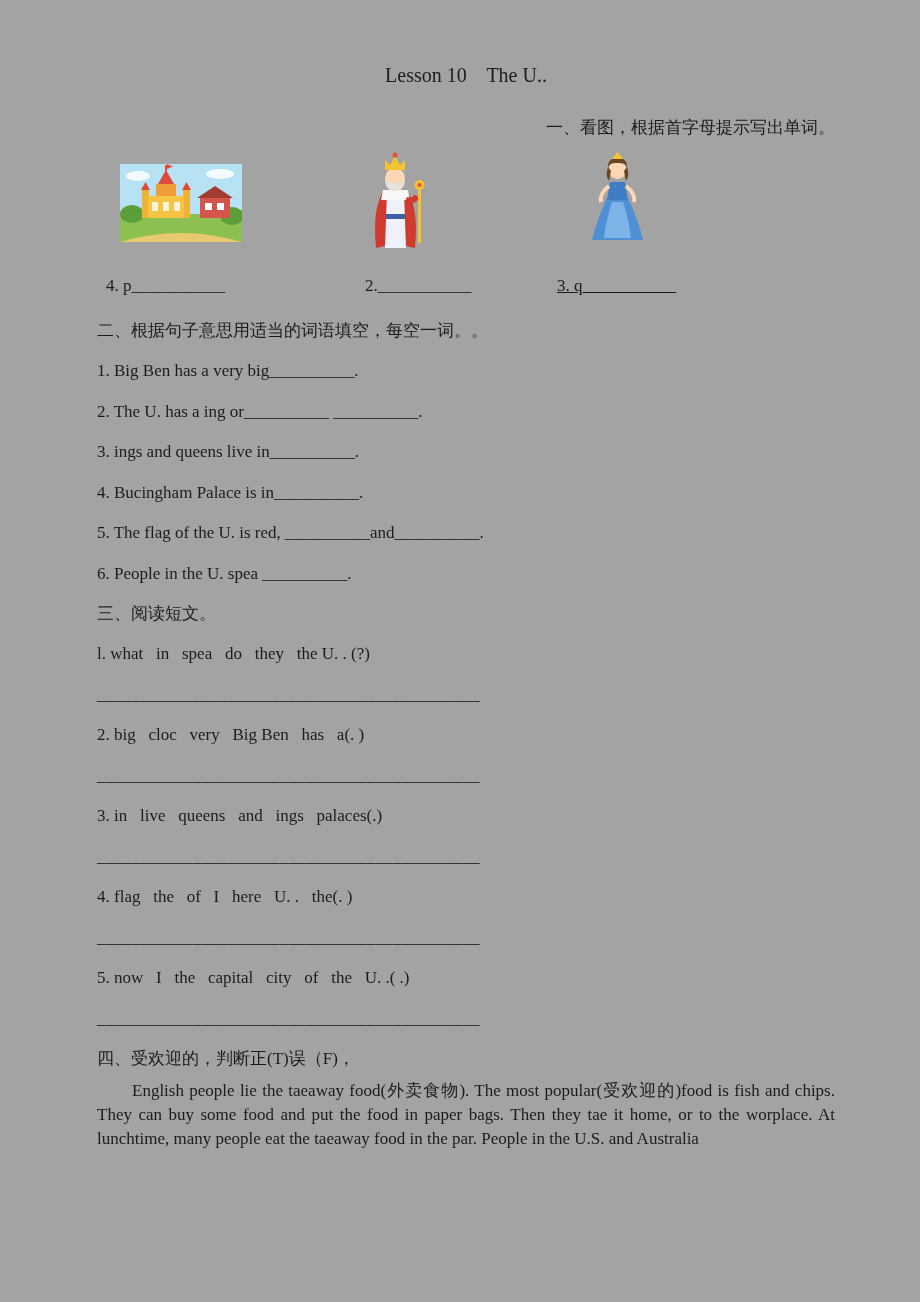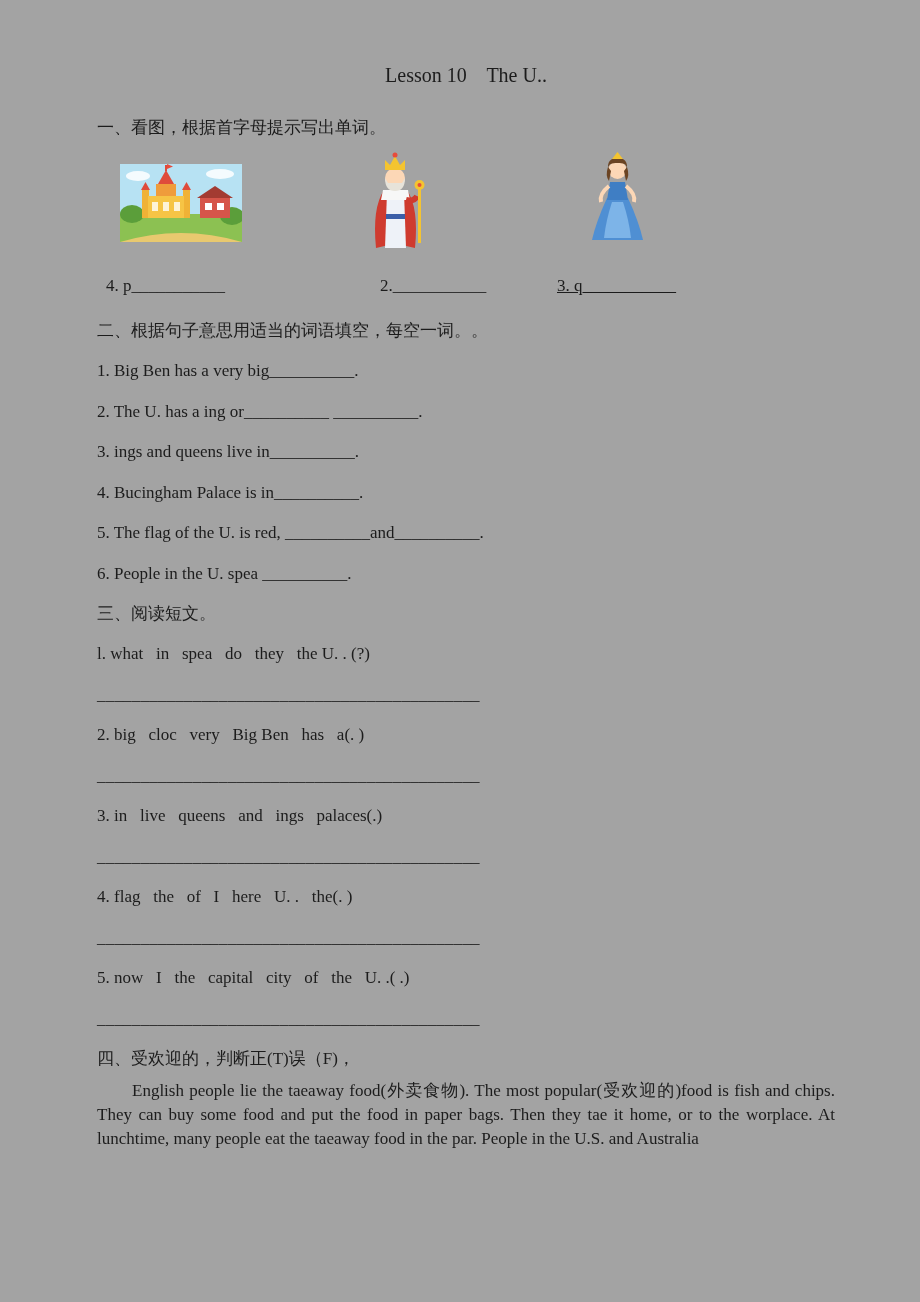--- a/index.html
+++ b/index.html
@@ -15,31 +15,31 @@
     color: #1c1c1c;
   }
   .content { padding: 60px 85px 0 97px; }
   .title {
     text-align: center;
     font-size: 20px;
     line-height: 30px;
     white-space: pre;
   }
   .heading { line-height: 40px; white-space: pre-wrap; }
-  .h1 { margin-top: 18px; }
+  .h1 { margin-top: 18px; text-align: right; }
   .h2 { margin-top: 5px; }
   .images-row { position: relative; height: 104px; }
   .img { position: absolute; }
   .img-palace { left: 23px; top: 16px; }
   .img-king   { left: 261px; top: 0; }
   .img-queen  { left: 488px; top: 2px; }
   .answers-row { position: relative; height: 40px; line-height: 40px; margin-top: 14px; }
   .ans { position: absolute; white-space: pre; }
   .ans-1 { left: 9px; }
-  .ans-2 { left: 283px; }
+  .ans-2 { left: 268px; }
   .ans-3 { left: 460px; text-decoration: underline; }
   .item { line-height: 40.5px; white-space: pre-wrap; }
   .blankline { line-height: 40.5px; white-space: pre; letter-spacing: 0.2px; }
   .para {
     line-height: 24px;
     text-align: justify;
     text-indent: 35px;
   }
 </style>
 </head>

